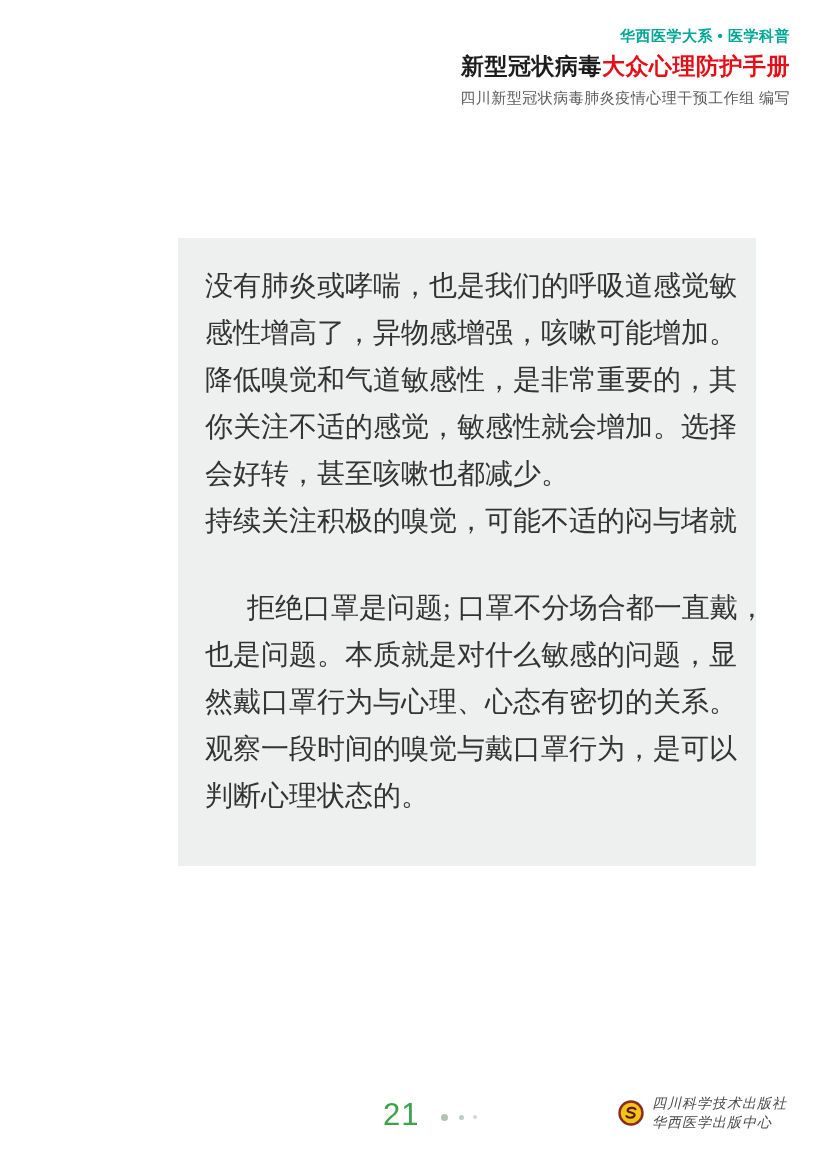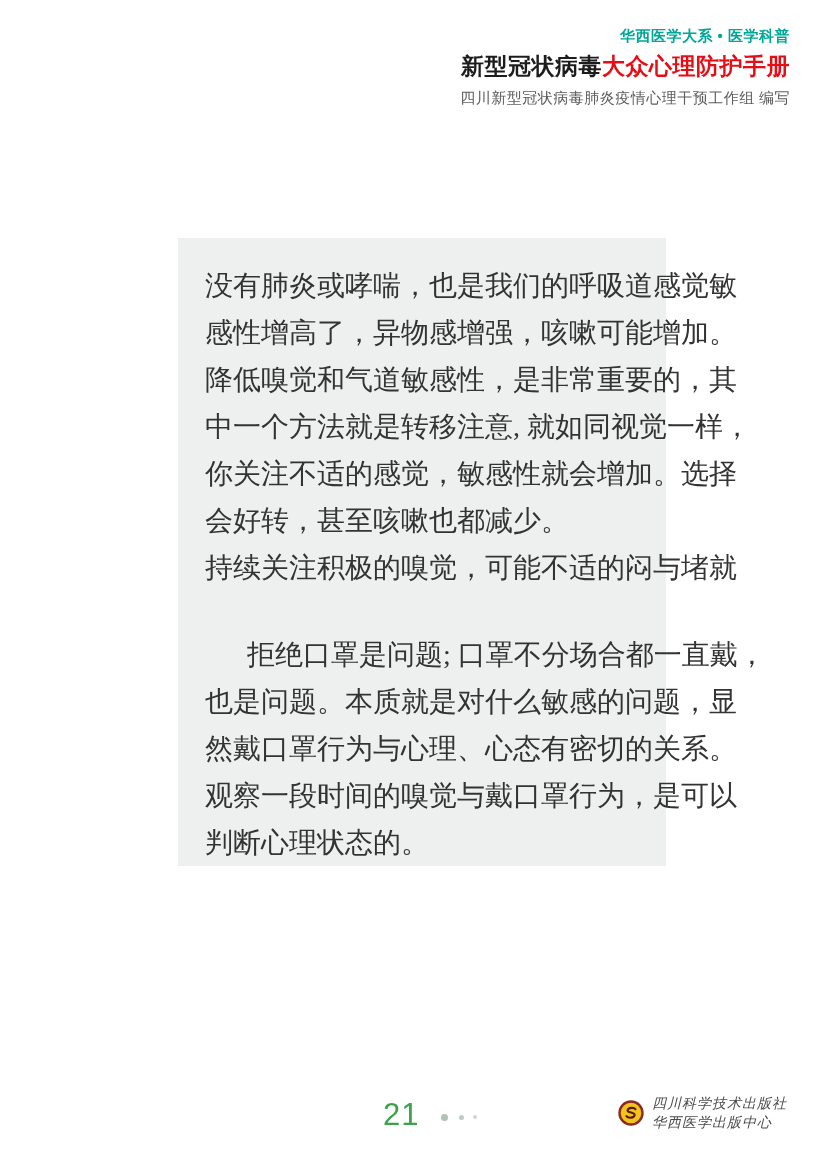--- a/index.html
+++ b/index.html
@@ -37,21 +37,21 @@
     font-family: "Liberation Serif", "DejaVu Serif", serif;
     font-size: 15px;
     color: #5c5c5c;
     letter-spacing: 0.5px;
   }
 
   
   .content-box {
     position: absolute;
     left: 178px; top: 238px;
-    width: 488px; height: 628px;
+    width: 578px; height: 628px;
     background: #eef0ef;
     box-sizing: border-box;
     padding: 24px 30px 0 27px;
   }
   .paragraph { margin: 0; }
   .text-line {
     font-family: "Liberation Serif", "DejaVu Serif", serif;
     font-size: 28px;
     line-height: 47px;
     color: #333333;
@@ -123,21 +123,20 @@
     <span>新型冠状病毒</span><span class="title-red">大众心理防护手册</span>
   </div>
   <div class="byline">四川新型冠状病毒肺炎疫情心理干预工作组  编写</div>
 </div>
 
 <div class="content-box">
   <div class="paragraph">
       <div class="text-line">没有肺炎或哮喘，也是我们的呼吸道感觉敏</div>
       <div class="text-line">感性增高了，异物感增强，咳嗽可能增加。</div>
       <div class="text-line">降低嗅觉和气道敏感性，是非常重要的，其</div>
-      <div class="text-line">中一个方法就是转移注意, 就如同视觉一样，</div>
       <div class="text-line">你关注不适的感觉，敏感性就会增加。选择</div>
       <div class="text-line last">会好转，甚至咳嗽也都减少。</div>
       <div class="text-line">持续关注积极的嗅觉，可能不适的闷与堵就</div>
     </div>
   <div class="paragraph indent-first">
       <div class="text-line">拒绝口罩是问题; 口罩不分场合都一直戴，</div>
       <div class="text-line">也是问题。本质就是对什么敏感的问题，显</div>
       <div class="text-line">然戴口罩行为与心理、心态有密切的关系。</div>
       <div class="text-line">观察一段时间的嗅觉与戴口罩行为，是可以</div>
       <div class="text-line last">判断心理状态的。</div>

